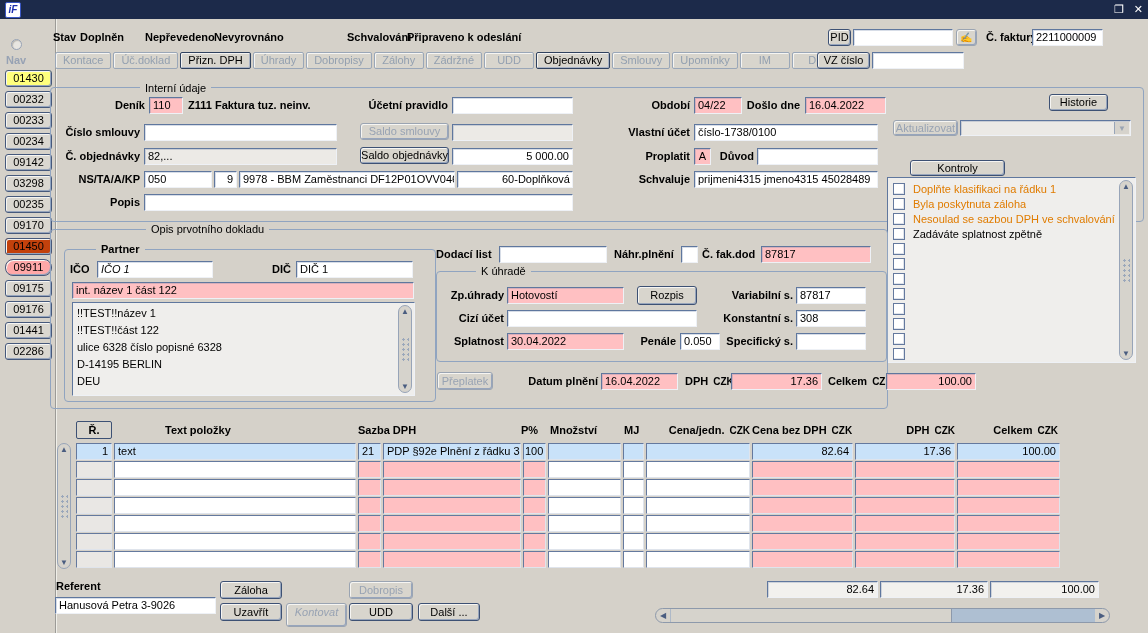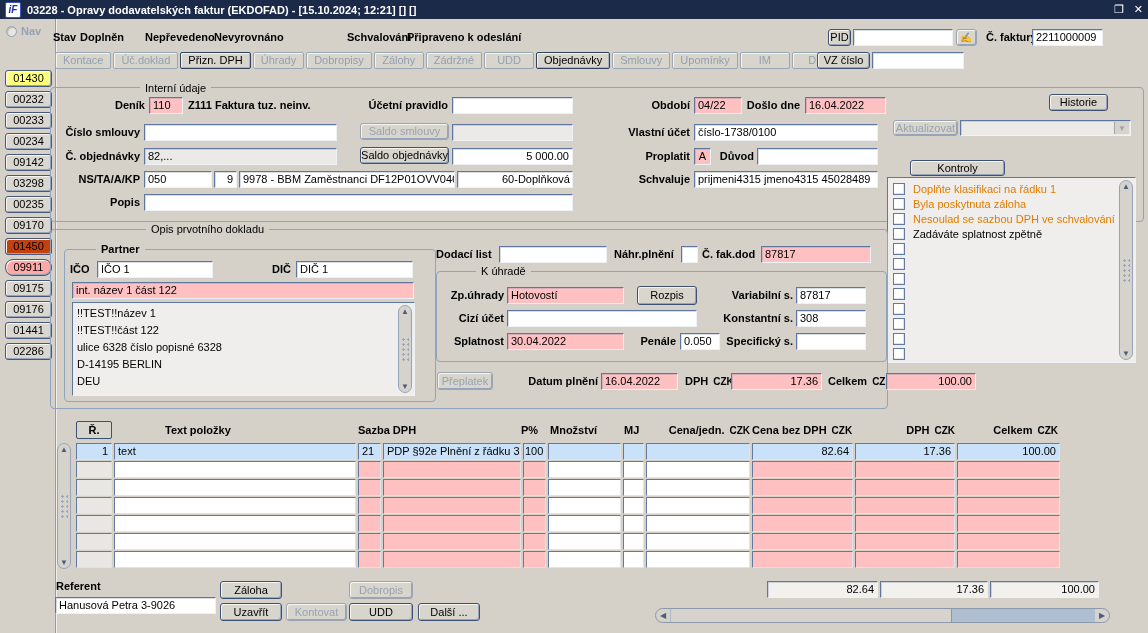--- a/index.html
+++ b/index.html
@@ -9,21 +9,21 @@
   .titlebar{position:absolute;left:0;top:0;width:1148px;height:19px;background:#1c2a4a;
             color:#fff;display:flex;align-items:center;padding:0 5px;box-sizing:border-box;}
   .logo{width:14px;height:14px;background:#fff;border:1px solid #3a57c4;color:#1c2fae;
         font-style:italic;font-weight:bold;font-size:10px;line-height:13px;text-align:center;
         border-radius:2px;flex:0 0 auto;}
   .title{font-weight:bold;margin-left:6px;white-space:nowrap;}
   .wbtns{margin-left:auto;display:flex;gap:10px;font-size:11px;}
   .wbtns span{cursor:pointer;}
   
   .sidebar{position:absolute;left:0;top:19px;width:55px;height:614px;border-right:2px groove #f0efe9;}
-  .nav-radio{position:absolute;left:6px;top:6px;display:flex;align-items:center;gap:4px;color:#97a2b4;font-weight:bold;}
+  .nav-radio{position:absolute;left:6px;top:20px;display:flex;align-items:center;gap:4px;color:#97a2b4;font-weight:bold;flex-direction:column;}
   .radio-circle{width:9px;height:9px;border-radius:50%;border:1px solid #97a2b4;background:#e8e6e1;
                 box-shadow:inset 1px 1px 1px #b9b6af;display:inline-block;}
   .side-list{position:absolute;left:5px;top:51px;display:flex;flex-direction:column;gap:4px;}
   .side-btn{width:47px;height:17px;box-sizing:border-box;background:#dad7d0;border:1px solid #46597c;
             border-radius:3px;box-shadow:inset 1px 1px 0 #f6f5f2,inset -1px -1px 0 #97a5bc;
             text-align:center;line-height:15px;cursor:pointer;}
   .side-btn.yellow{background:#ffff7d;}
   .side-btn.green{background:#c2410c;}
   .side-btn.red{background:#ffa8a8;border-radius:8px;}
   
@@ -90,21 +90,20 @@
              background-position:center;background-repeat:no-repeat;background-size:60px 10px;}
   .hsb-track{flex:1;background:#aebfd2;}
 </style>
 </head>
 <body>
 
 <div class="page">
 
   <div class="titlebar">
     <span class="logo">iF</span>
-    <span class="title">03228 - Opravy dodavatelských faktur (EKDOFAD) - [15.10.2024; 12:21] [] []</span>
     <span class="wbtns">
       <span>❐</span>
       <span>✕</span>
     </span>
   </div>
 
   <div class="sidebar">
     <div class="nav-radio">
       <span class="radio-circle"></span>
       <span>Nav</span>
@@ -300,21 +299,21 @@
       <span class="vsb-arr">▼</span>
     </div>
   </div>
 
   <div class="grp" style="left:50px;top:229px;width:836px;height:178px;"></div>
   <span class="grp-title" style="left:146px;top:223px;">Opis prvotního dokladu</span>
 
   <div class="grp" style="left:64px;top:249px;width:370px;height:151px;"></div>
   <span class="grp-title" style="left:96px;top:243px;font-weight:bold;">Partner</span>
   <span class="lbl" style="left:70px;top:261px;">IČO</span>
-  <div class="fld" style="left:97px;top:261px;width:116px;">IČO 1</div>
+  <div class="fld" style="left:97px;top:261px;width:116px;font-style:italic;">IČO 1</div>
   <span class="lbl" style="left:272px;top:261px;">DIČ</span>
   <div class="fld" style="left:296px;top:261px;width:117px;">DIČ 1</div>
   <div class="fld pink" style="left:72px;top:282px;width:342px;">int. název 1 část 122</div>
   <div class="lbox" style="left:72px;top:302px;width:343px;height:94px;">
     <div style="position:absolute;left:4px;top:2px;right:18px;line-height:17px;">
 
         <div style="white-space:nowrap;overflow:hidden;">!!TEST!!název 1</div>
 
         <div style="white-space:nowrap;overflow:hidden;">!!TEST!!část 122</div>
 
@@ -483,21 +482,21 @@
     </div>
 
   <div class="fld lite right" style="left:767px;top:581px;width:111px;">82.64</div>
   <div class="fld lite right" style="left:880px;top:581px;width:108px;">17.36</div>
   <div class="fld lite right" style="left:990px;top:581px;width:109px;">100.00</div>
 
   <span class="lbl" style="left:56px;top:578px;">Referent</span>
   <div class="fld" style="left:55px;top:597px;width:161px;">Hanusová Petra 3-9026</div>
   <div class="btn" style="left:220px;top:581px;width:62px;height:18px;line-height:16px;">Záloha</div>
   <div class="btn" style="left:220px;top:603px;width:62px;height:18px;line-height:16px;">Uzavřít</div>
-  <div class="btn dis" style="left:286px;top:603px;width:61px;height:18px;line-height:16px;">Kontovat</div>
+  <div class="btn dis" style="left:286px;top:603px;width:61px;height:24px;line-height:16px;font-style:italic;">Kontovat</div>
   <div class="btn dis" style="left:349px;top:581px;width:64px;height:18px;line-height:16px;">Dobropis</div>
   <div class="btn" style="left:349px;top:603px;width:64px;height:18px;line-height:16px;">UDD</div>
   <div class="btn" style="left:418px;top:603px;width:62px;height:18px;line-height:16px;">Další ...</div>
 
   <div class="hsb">
     <span class="hsb-arr">◀</span>
     <span class="hsb-thumb grip"></span>
     <span class="hsb-track"></span>
     <span class="hsb-arr">▶</span>
   </div>

